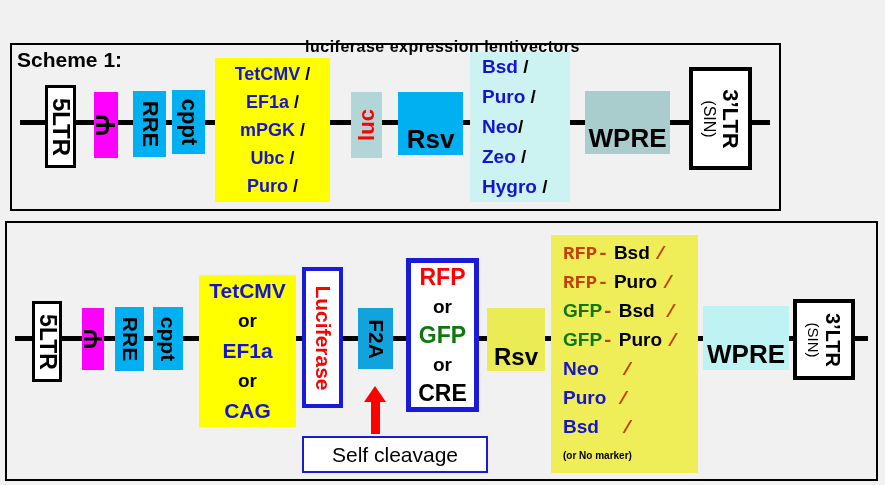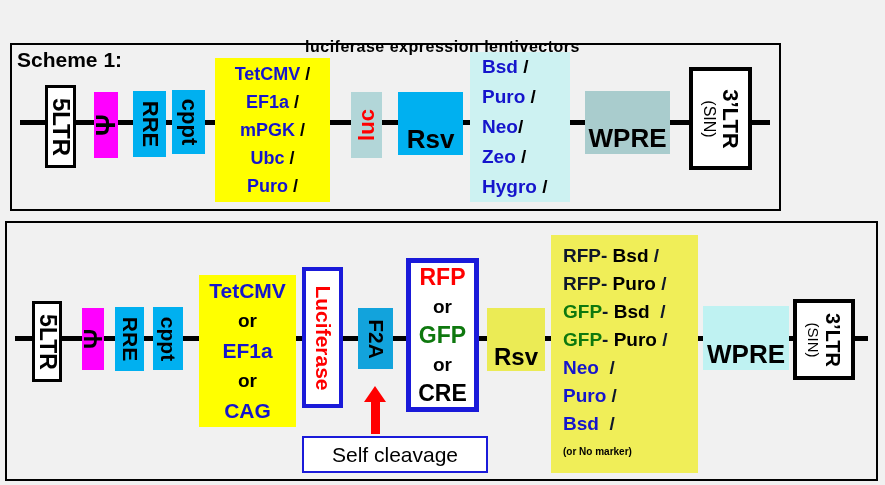--- a/index.html
+++ b/index.html
@@ -11,21 +11,21 @@
   .heading{font-size:21px;font-weight:bold;}
   .hline{background:#000;height:5px;}
   .box{display:block;}
   .vert{position:absolute;left:50%;top:50%;white-space:nowrap;font-weight:bold;}
   .cw{transform:translate(-50%,-50%) rotate(90deg);}
   .ccw{transform:translate(-50%,-50%) rotate(-90deg);}
   .center{display:flex;align-items:flex-end;justify-content:center;font-weight:bold;}
   .lines{display:flex;flex-direction:column;justify-content:center;align-items:center;font-weight:bold;}
   .lines .line{white-space:pre;}
   .lines.leftpad{align-items:flex-start;padding-left:12px;}
-  .blue{color:#1515cc;} .black{color:#000;} .red{color:#ff0000;} .red2{color:#0f172a;}
+  .blue{color:#1515cc;} .black{color:#000;} .red{color:#ff0000;} .red2{color:#c2410c;font-family:Liberation Mono, monospace;}
   .green{color:#0e780e;}
   .magenta-box{background:#ff00ff;}
   .cyan-box{background:#00b0f0;}
   .yellow-box{background:#ffff00;}
   .palecyan-box{background:#cdf2f2;}
   .luc-box{background:#b2d6d8;}
   .wpre1-box{background:#a9cccd;}
   .wpre2-box{background:#bff2f2;}
   .rsv2-box{background:#ebeb55;}
   .marker2-box{background:#f0ee58;}

